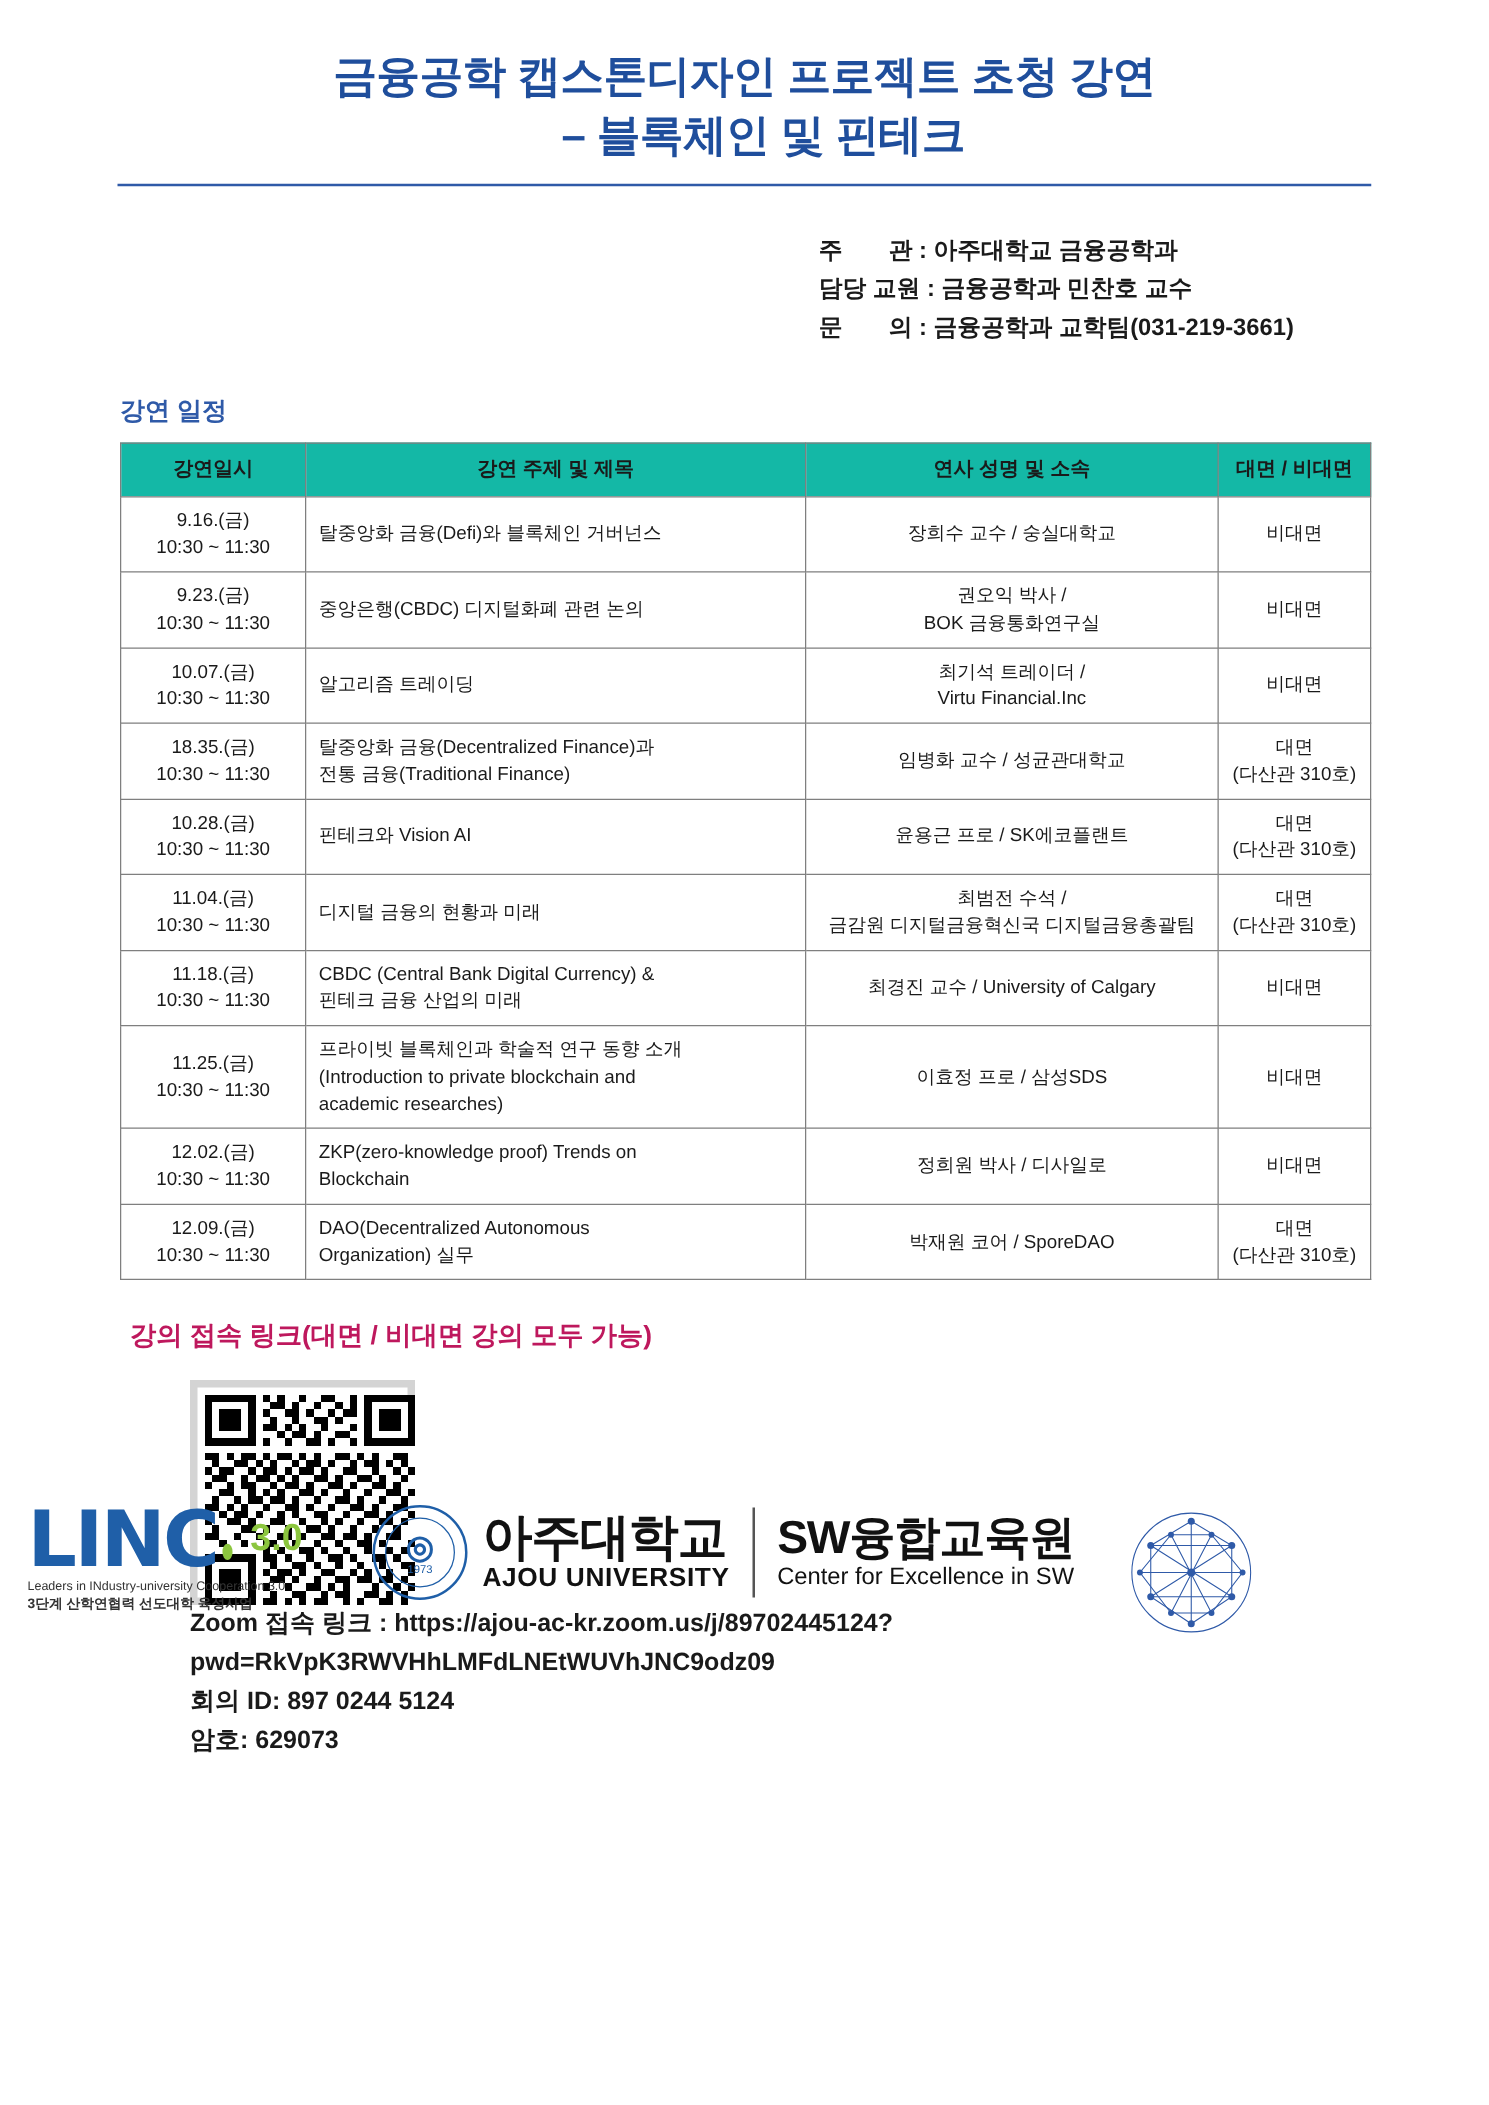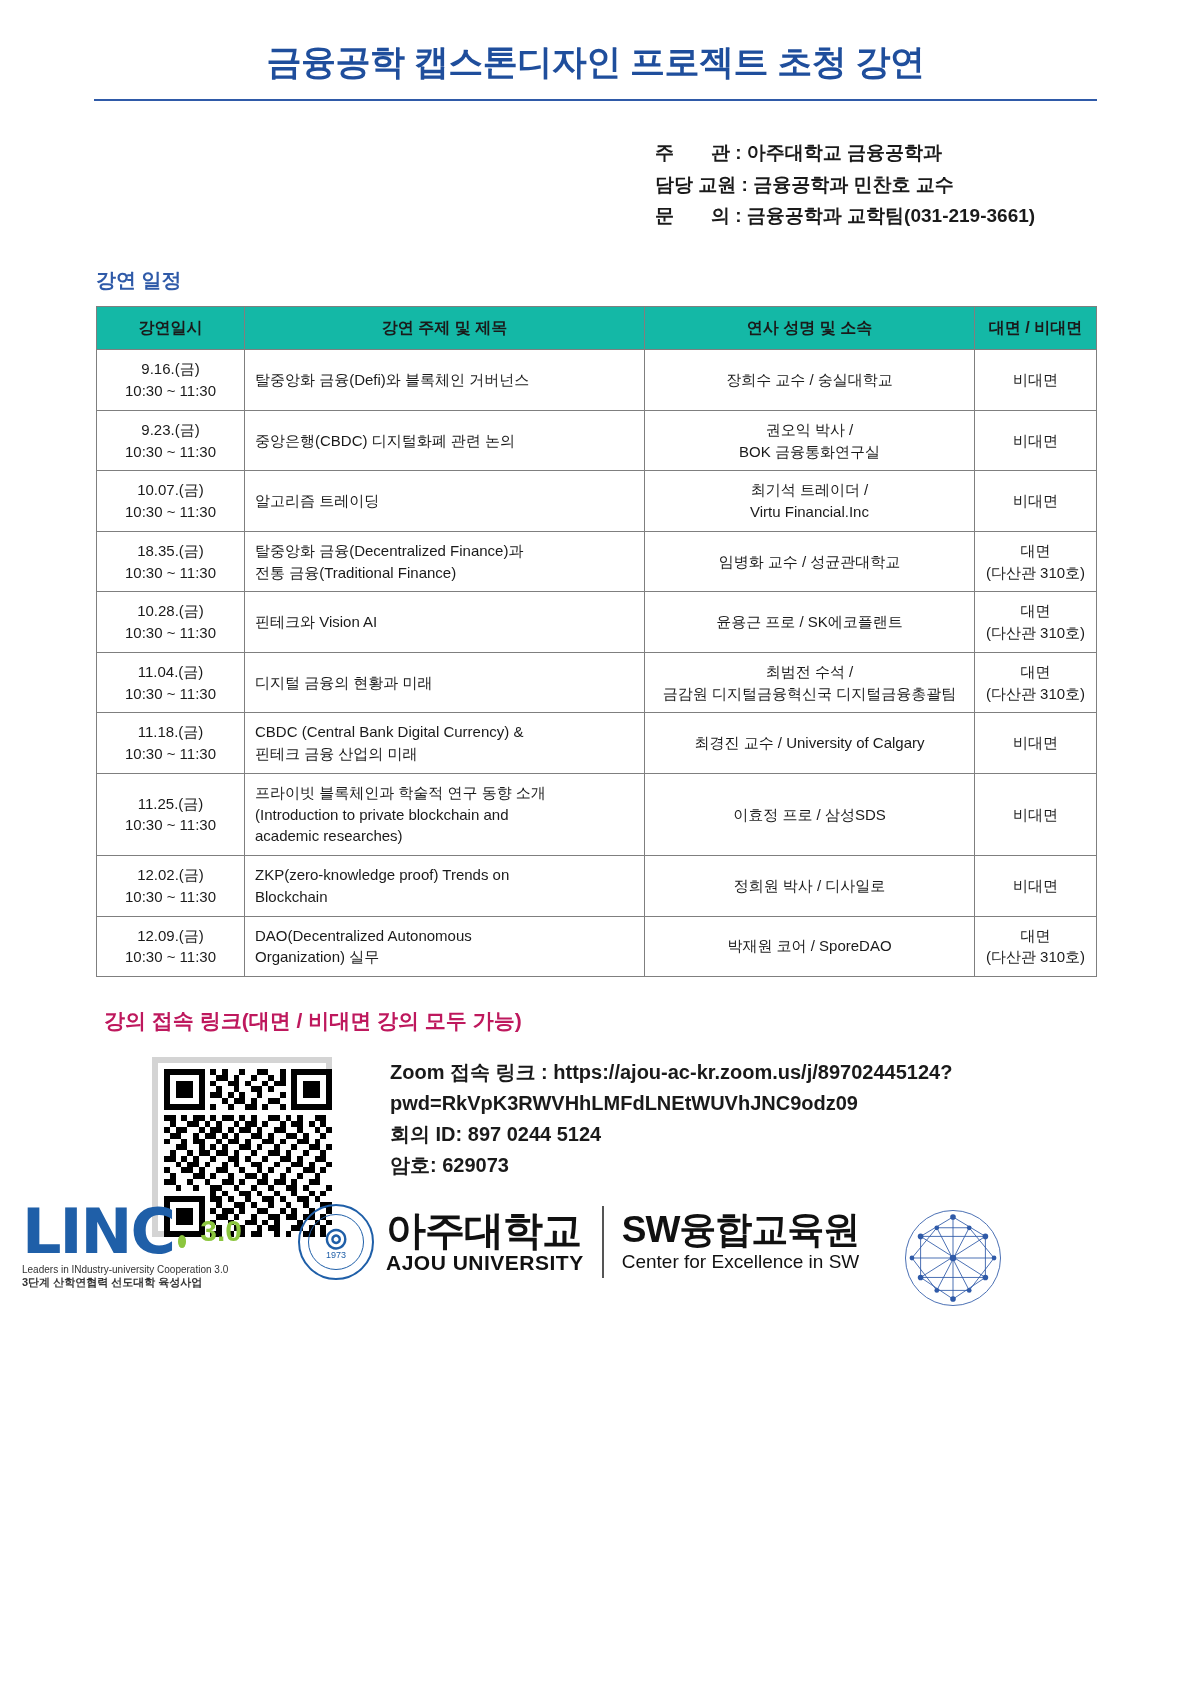--- a/index.html
+++ b/index.html
@@ -114,21 +114,21 @@
     padding-left: 104px;
     color: #be185d;
     font-size: 21px;
     font-weight: bold;
   }
   .link-block {
     margin-top: 22px;
     padding-left: 152px;
     display: flex;
     align-items: flex-start;
-    gap: 58px;
+    flex-direction: column;
   }
   .qr-box {
     width: 180px;
     height: 180px;
     border: 6px solid #d4d4d4;
     background: #ffffff;
     box-sizing: border-box;
     padding: 6px;
   }
   .qr-box svg { display: block; }
@@ -291,20 +291,21 @@
     letter-spacing: 2px;
   }
 </style>
 </head>
 <body>
 
 <div class="page">
 
   <div class="title-block">
     <div class="title-line">금융공학 캡스톤디자인 프로젝트 초청 강연</div>
+    <div class="title-line second">– 블록체인 및 핀테크</div>
     <div class="title-rule"></div>
   </div>
 
   <div class="host-info">
     <div class="host-row">주       관 : 아주대학교 금융공학과</div>
     <div class="host-row">담당 교원 : 금융공학과 민찬호 교수</div>
     <div class="host-row">문       의 : 금융공학과 교학팀(031-219-3661)</div>
   </div>
 
   <div class="section-heading">강연 일정</div>

